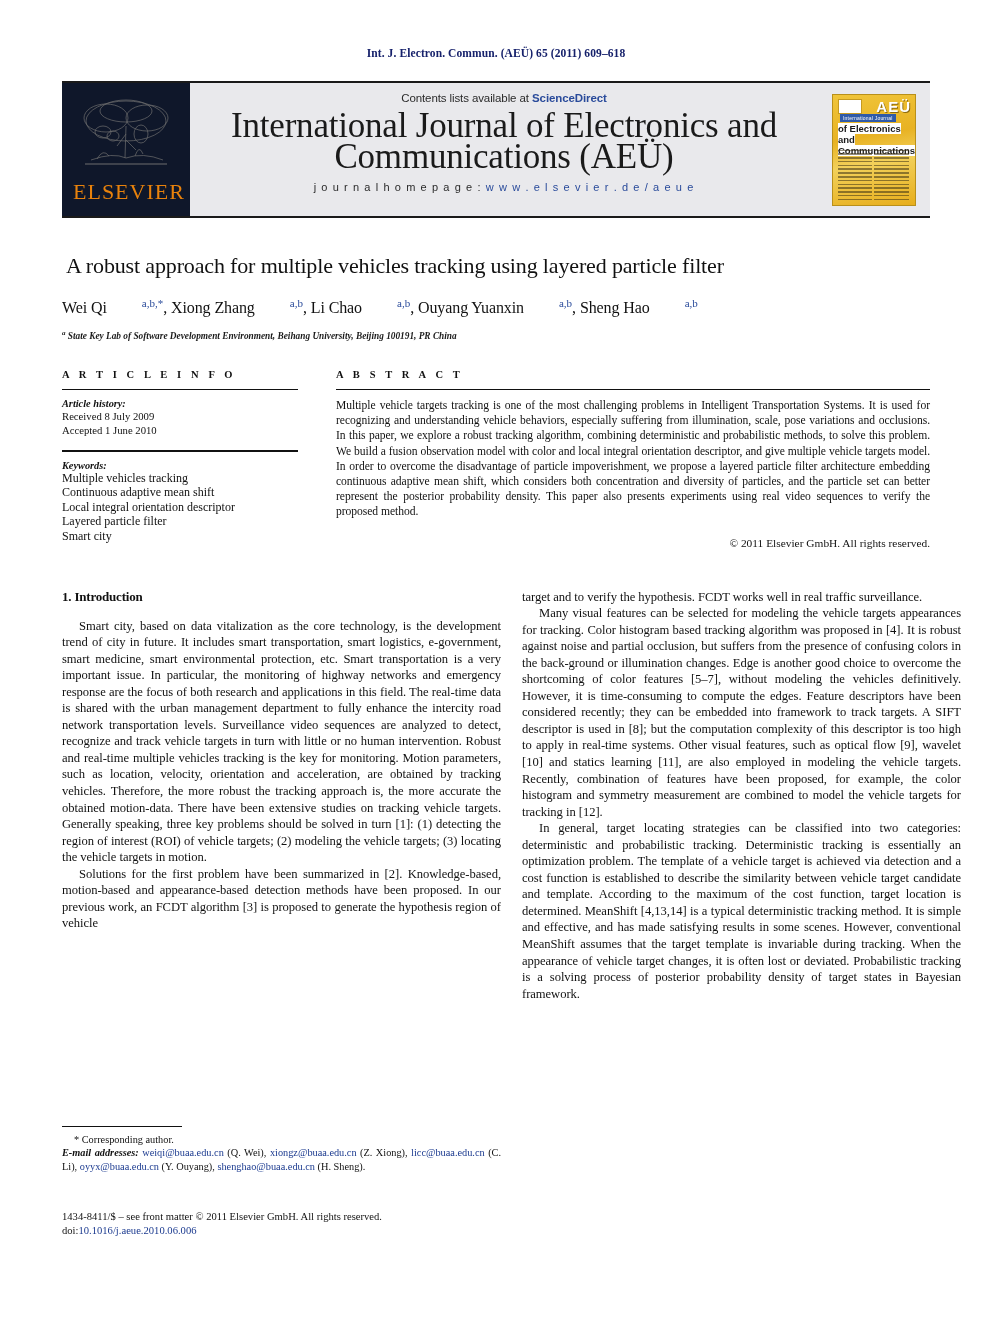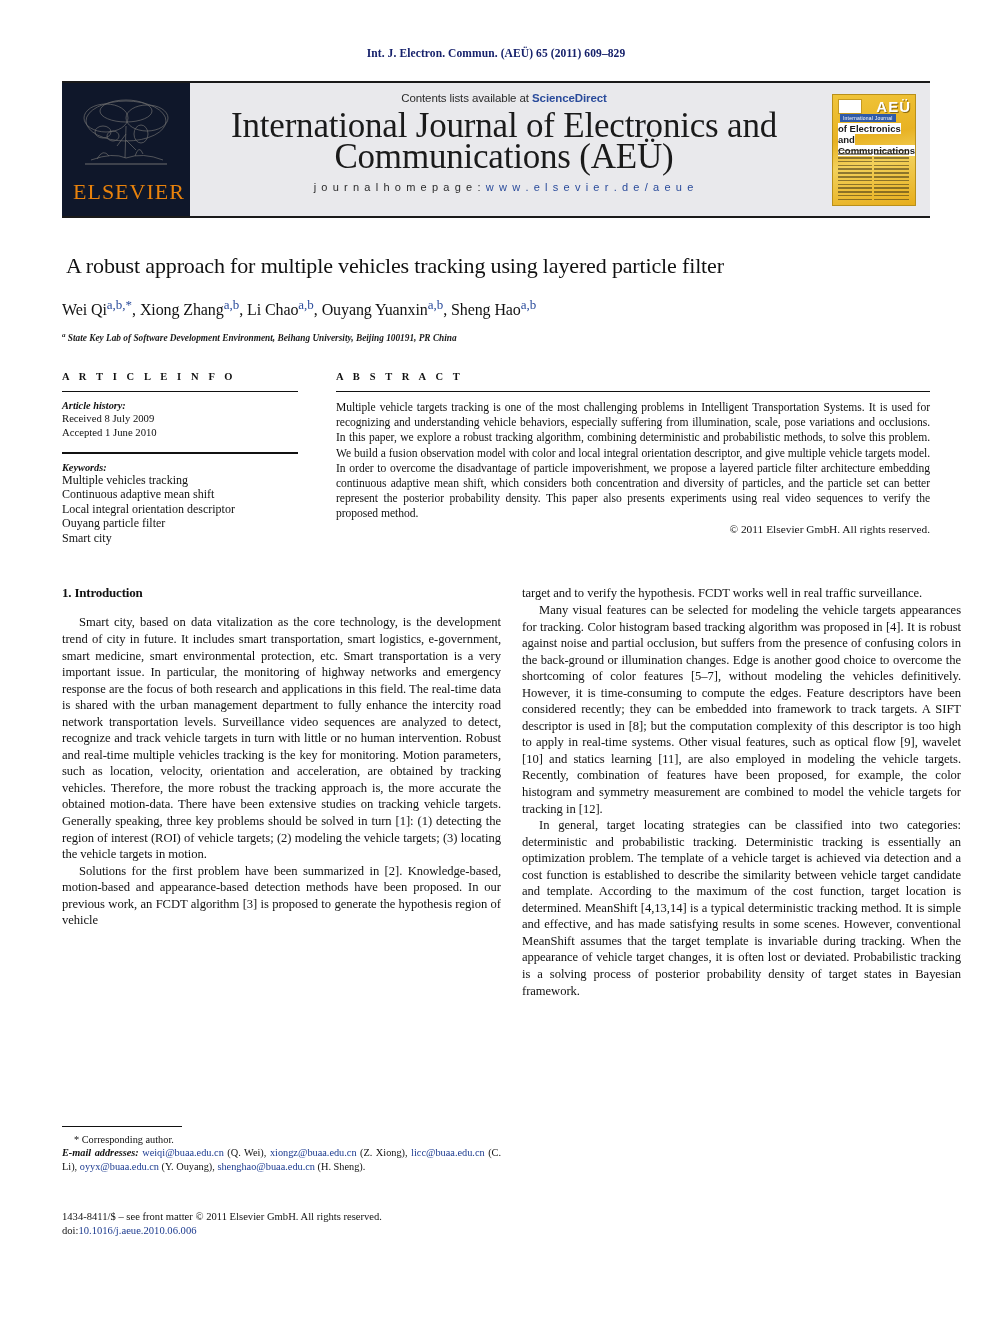--- a/index.html
+++ b/index.html
@@ -189,24 +189,25 @@
     letter-spacing: -0.15px;
   }
   .authors {
     font-family: "Liberation Serif", serif;
     font-size: 16px;
     margin-top: 17px;
     color: #111;
     letter-spacing: -0.1px;
   }
   .authors sup {
-    font-size: 13px;
+    font-size: 11px;
     color: #2a4b9b;
     vertical-align: super;
     letter-spacing: 0;
+    margin-left: 35px;
   }
   .affil {
     font-family: "Liberation Serif", serif;
     font-style: italic;
     font-size: 9.3px;
     line-height: 12.5px;
     margin-top: 10px;
     color: #1a1a1a;
     font-weight: bold;
   }
@@ -256,21 +257,21 @@
     font-size: 11.6px;
     line-height: 15.2px;
     text-align: justify;
     color: #111;
     letter-spacing: -0.05px;
   }
   .copyright {
     text-align: right;
     font-family: "Liberation Serif", serif;
     font-size: 11.4px;
-    margin-top: 1px;
+    margin-top: 17px;
     color: #111;
   }
 
   
   .body-cols {
     margin-top: 40px;
     display: flex;
     gap: 21px;
     position: relative;
   }
@@ -334,21 +335,21 @@
     line-height: 14px;
     color: #111;
   }
   .issn-block .doi { color: #1b3a8f; }
 </style>
 </head>
 <body>
 
 <div class="page">
 
-  <div class="running-head">Int. J. Electron. Commun. (AEÜ) 65 (2011) 609–829</div>
+  <div class="running-head">Int. J. Electron. Commun. (AEÜ) 65 (2011) 609–618</div>
 
   <div class="masthead">
 
     <div class="masthead-left">
       <div class="elsevier-logo">
         <svg viewBox="0 0 106 78" width="106" height="78">
           <g stroke="#6e6e6e" stroke-width="0.7" fill="none">
             <ellipse cx="53" cy="25" rx="40" ry="20"></ellipse>
             <ellipse cx="33" cy="22" rx="22" ry="14"></ellipse>
             <ellipse cx="74" cy="22" rx="21" ry="13"></ellipse>
@@ -445,21 +446,21 @@
       <div class="sec-head">A R T I C L E    I N F O</div>
       <hr class="hr-thin">
       <div class="info-label">Article history:</div>
       <div class="info-line">Received 8 July 2009</div>
       <div class="info-line">Accepted 1 June 2010</div>
       <hr class="hr-thick">
       <div class="info-label">Keywords:</div>
       <div class="kw-line">Multiple vehicles tracking</div>
       <div class="kw-line">Continuous adaptive mean shift</div>
       <div class="kw-line">Local integral orientation descriptor</div>
-      <div class="kw-line">Ouyang particle filter</div>
+      <div class="kw-line">Layered particle filter</div>
       <div class="kw-line">Smart city</div>
     </div>
 
     <div class="col-abs">
       <div class="sec-head">A B S T R A C T</div>
       <hr class="hr-thin">
       <div class="abstract-body">Multiple vehicle targets tracking is one of the most challenging problems in Intelligent Transportation Systems. It is used for recognizing and understanding vehicle behaviors, especially suffering from illumination, scale, pose variations and occlusions. In this paper, we explore a robust tracking algorithm, combining deterministic and probabilistic methods, to solve this problem. We build a fusion observation model with color and local integral orientation descriptor, and give multiple vehicle targets model. In order to overcome the disadvantage of particle impoverishment, we propose a layered particle filter architecture embedding continuous adaptive mean shift, which considers both concentration and diversity of particles, and the particle set can better represent the posterior probability density. This paper also presents experiments using real video sequences to verify the proposed method.</div>
       <div class="copyright">© 2011 Elsevier GmbH. All rights reserved.</div>
     </div>
   </div>

